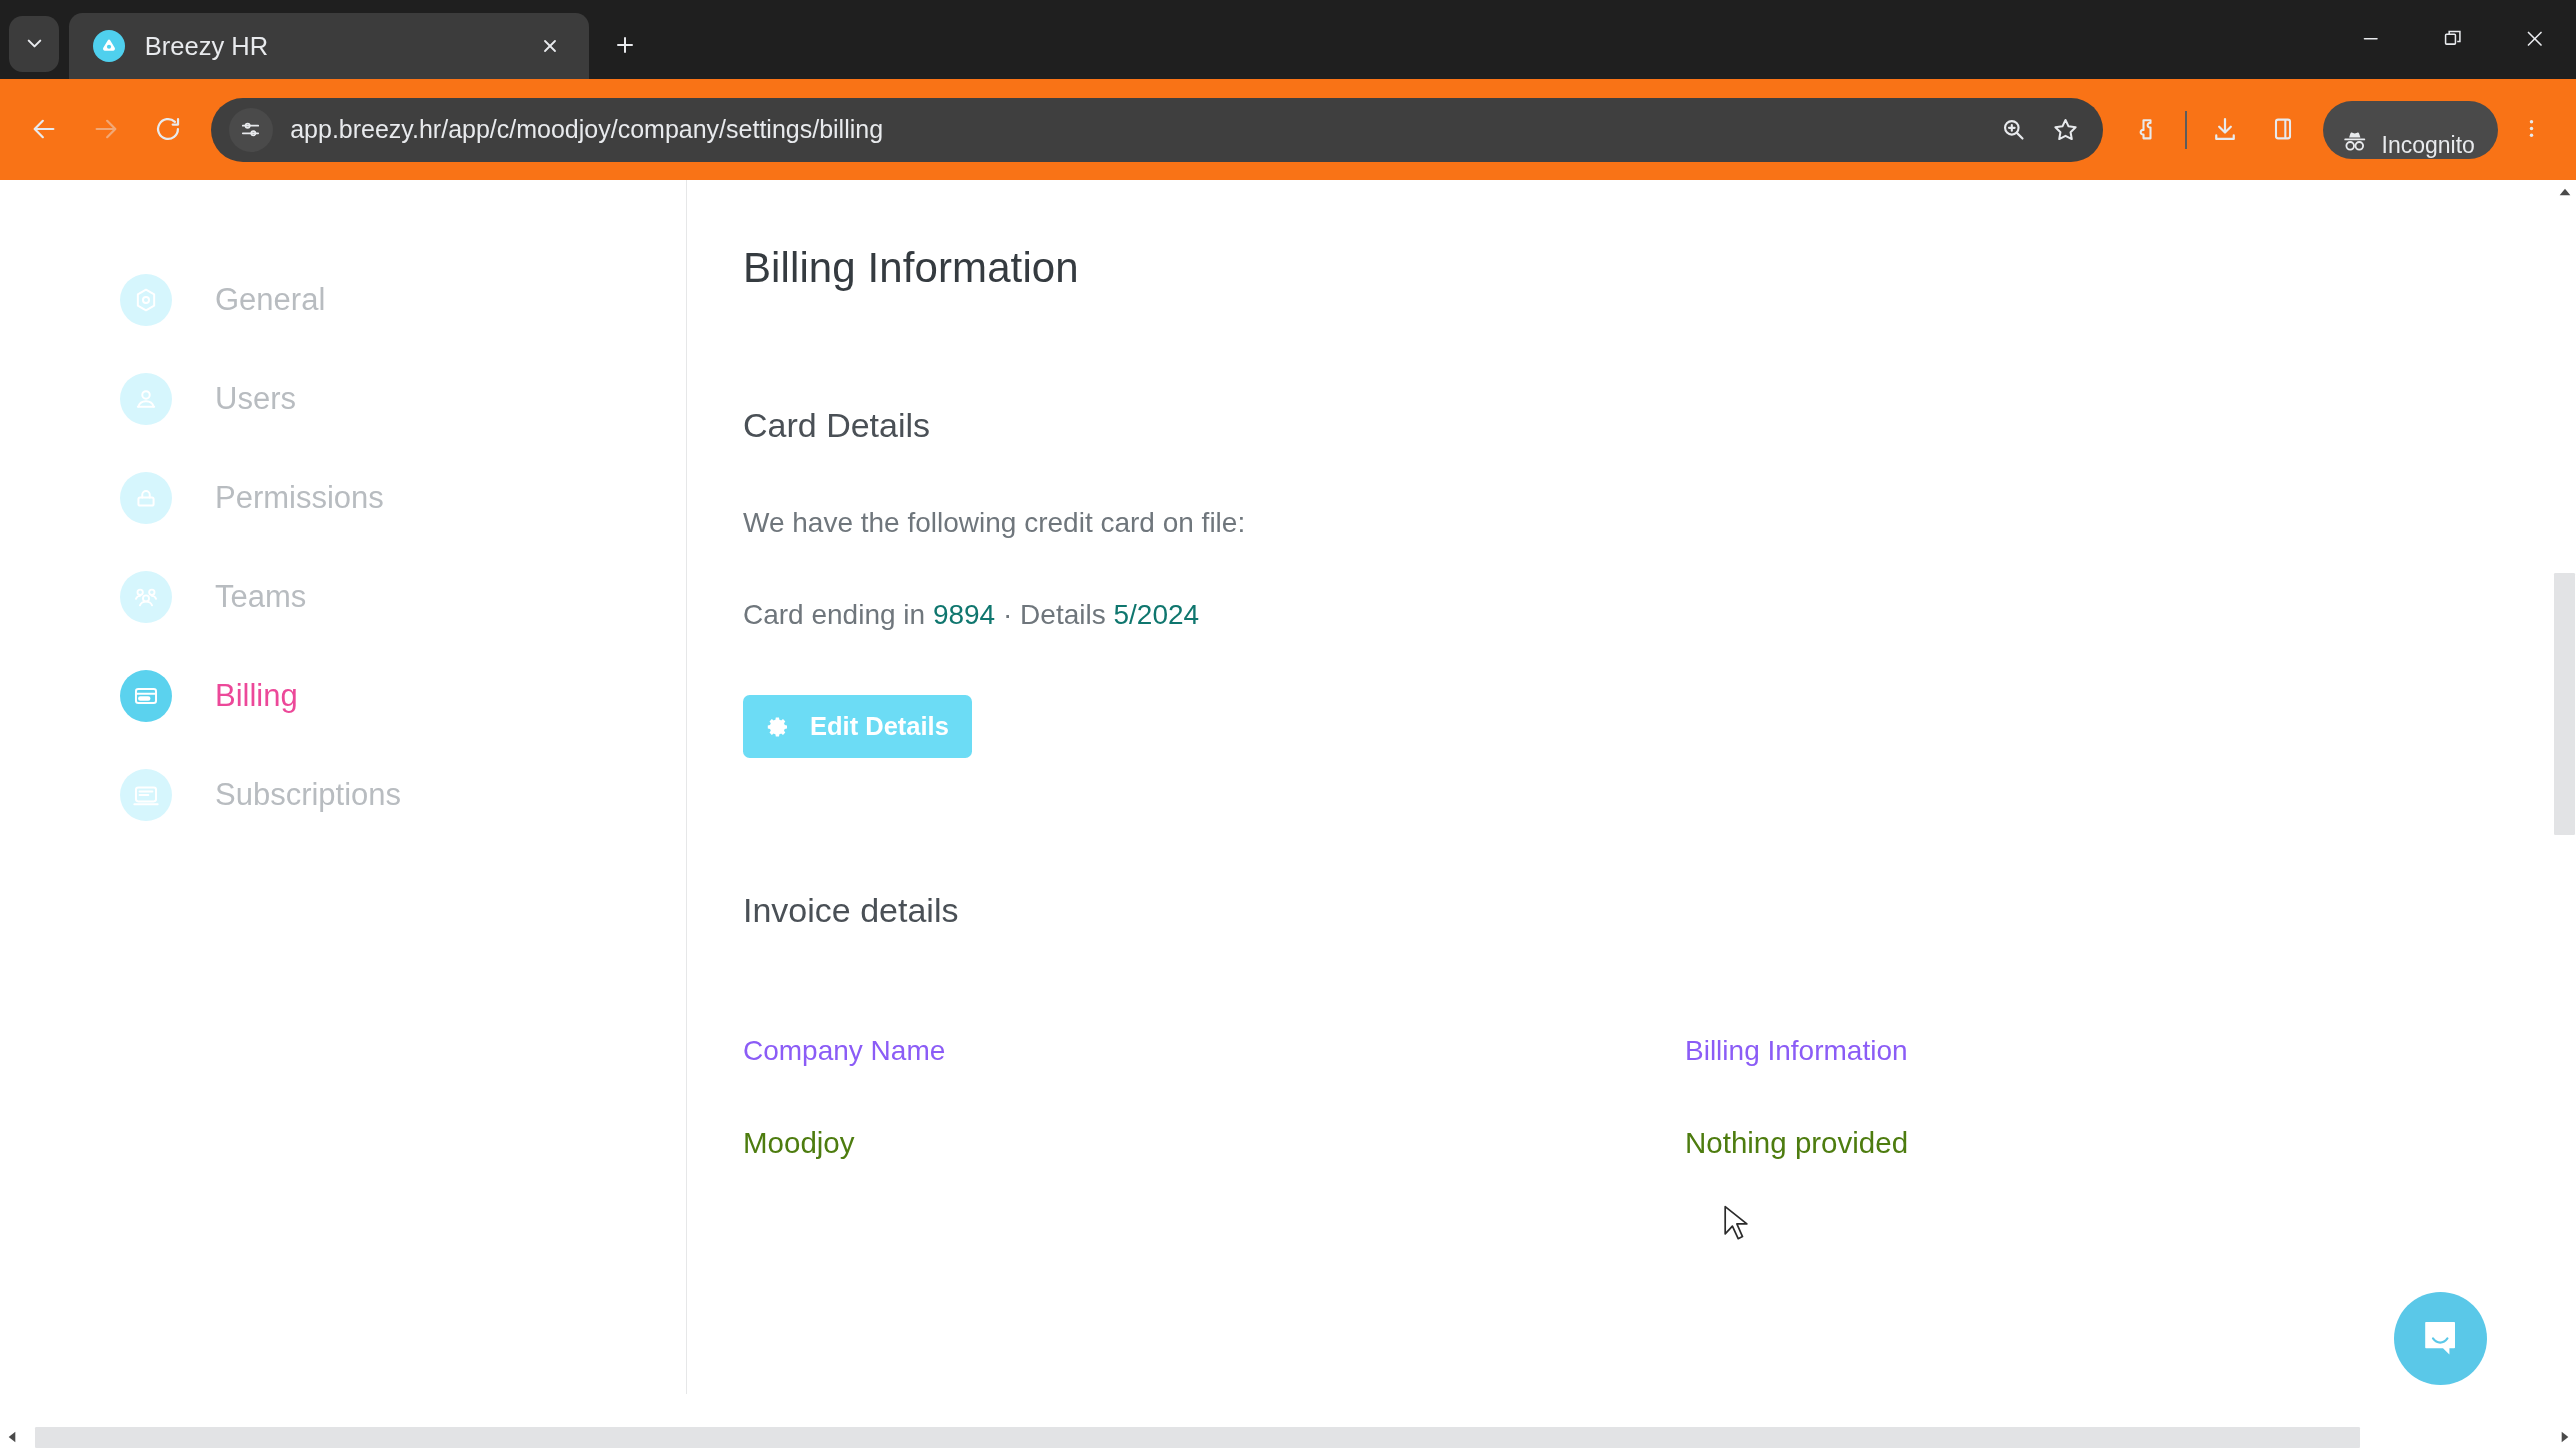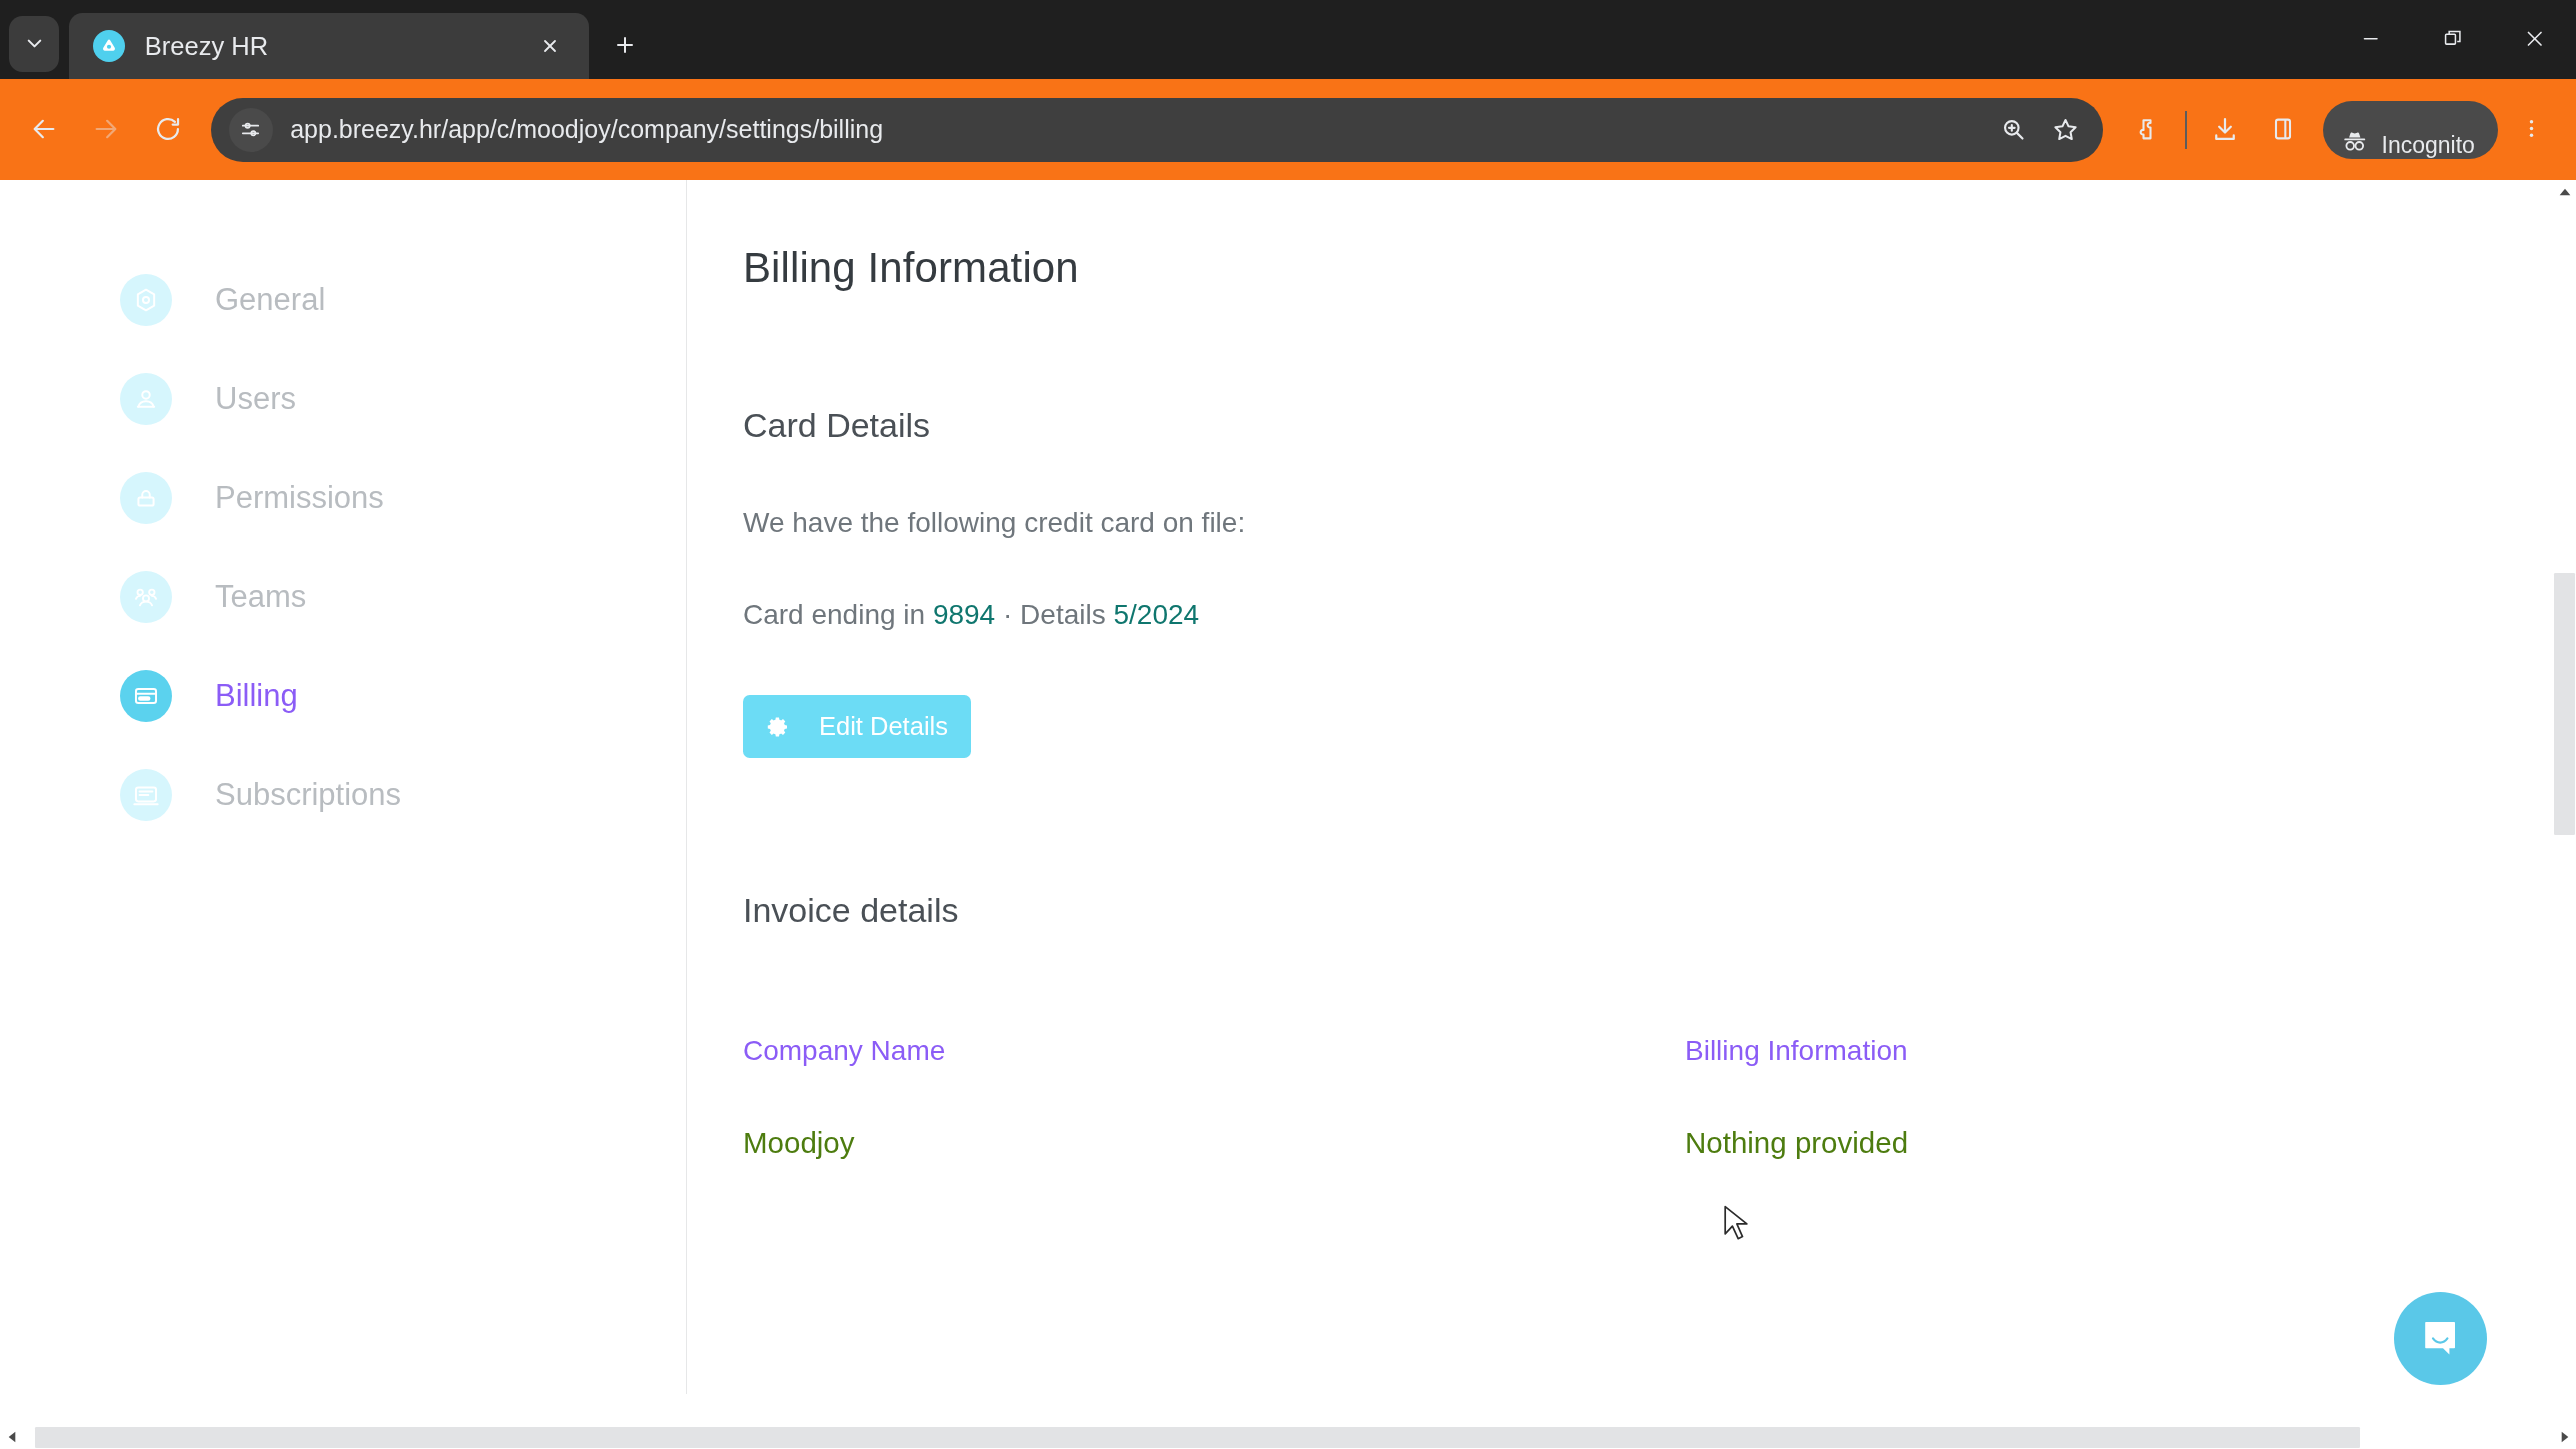--- a/index.html
+++ b/index.html
@@ -245,21 +245,21 @@
   .nav-icon svg circle,
   .nav-icon svg rect,
   .nav-icon svg line { stroke: #ffffff; }
   .nav-label {
     margin-left: 43px;
     font-size: 31px;
     color: #b8bcc0;
     white-space: nowrap;
   }
   .nav-item.active .nav-icon { background: #5bd2ee; }
-  .nav-item.active .nav-label { color: #8b5cf6; }
+  .nav-item.active .nav-label { color: #ec4899; }
 
   
   .settings-main {
     flex: 1 1 auto;
     padding: 64px 0 0 56px;
     position: relative;
   }
 
   .page-title {
     font-size: 42px;
@@ -289,24 +289,24 @@
     display: inline-flex;
     align-items: center;
     height: 63px;
     background: #6cdcf5;
     border-radius: 6.7px;
     padding: 0 23px;
     border: none;
   }
   .btn-primary .gear { width: 24px; height: 24px; flex: 0 0 auto; }
   .btn-primary .btn-label {
-    margin-left: 29px;
+    margin-left: 20px;
     color: #ffffff;
     font-size: 25.5px;
-    font-weight: 400;
+    font-weight: 700;
     white-space: nowrap;
   }
 
   .invoice-title {
     font-size: 34px;
     font-weight: 400;
     color: #4a5056;
     margin-top: 133px;
   }
 

